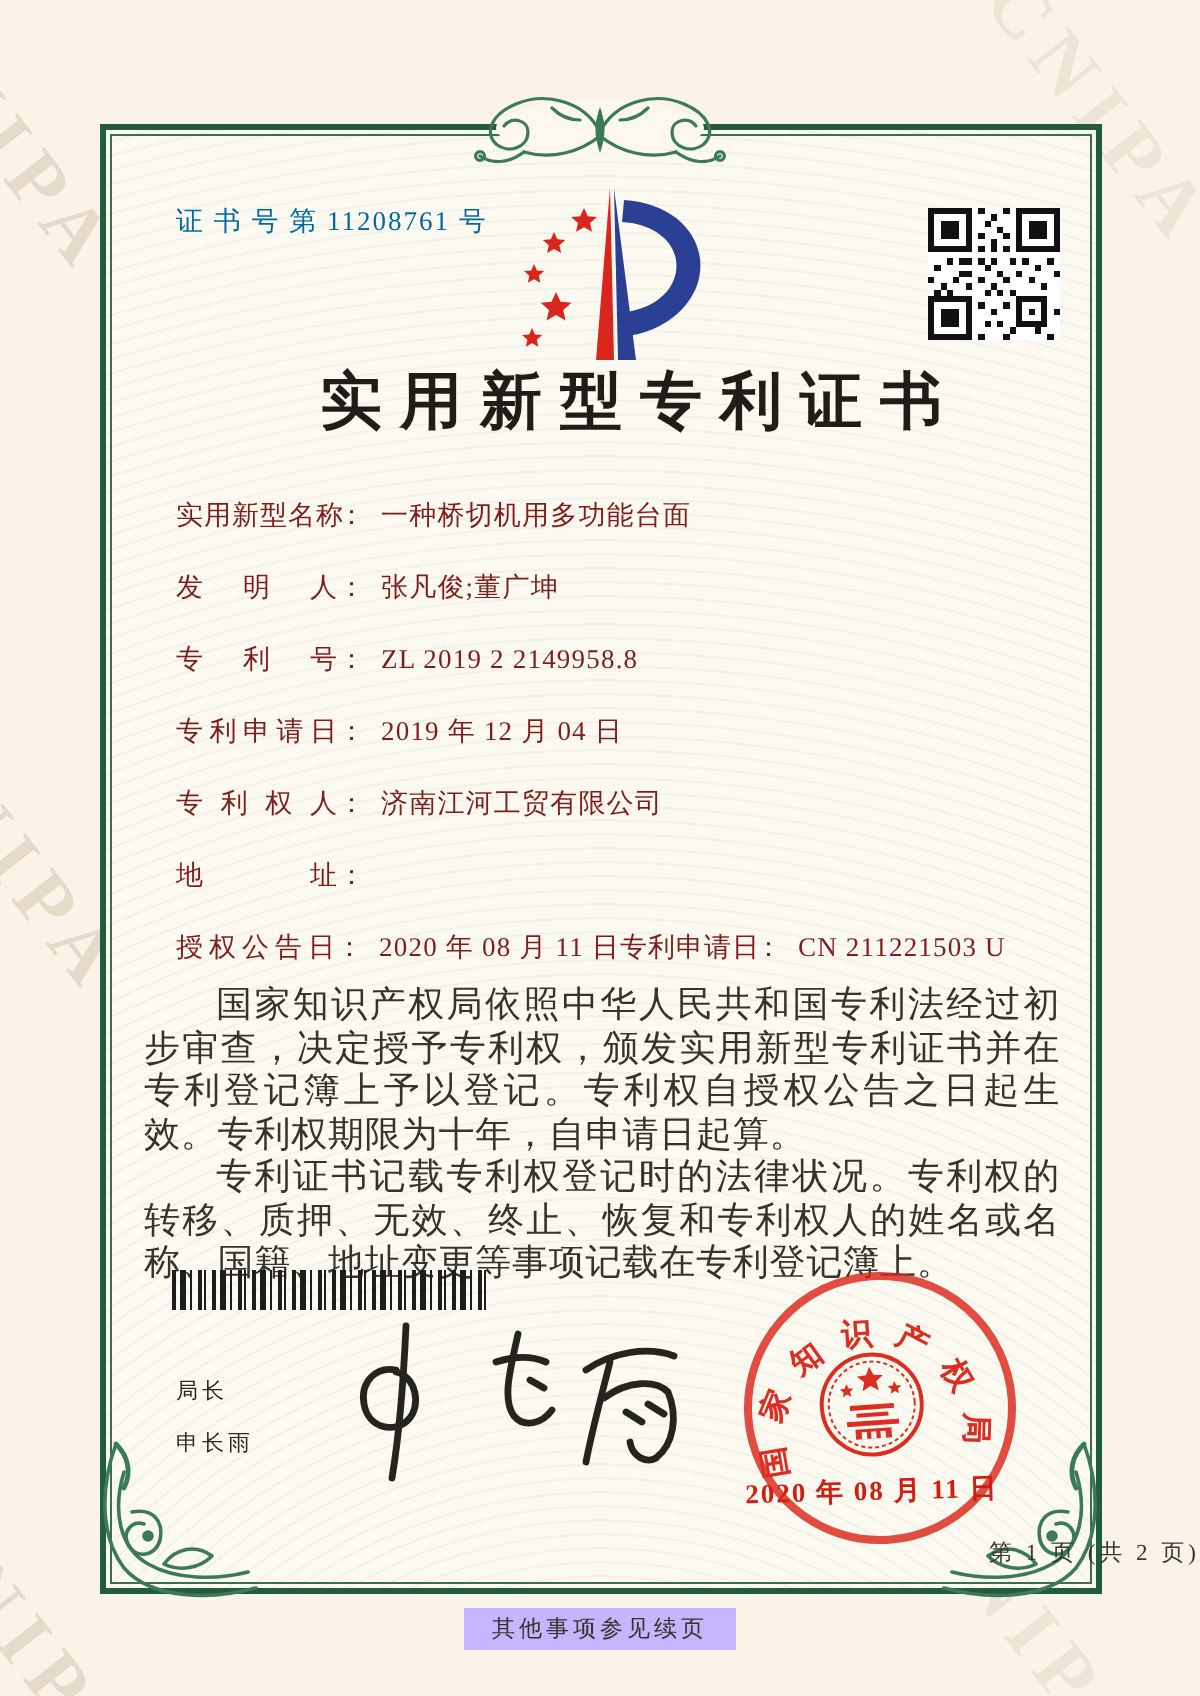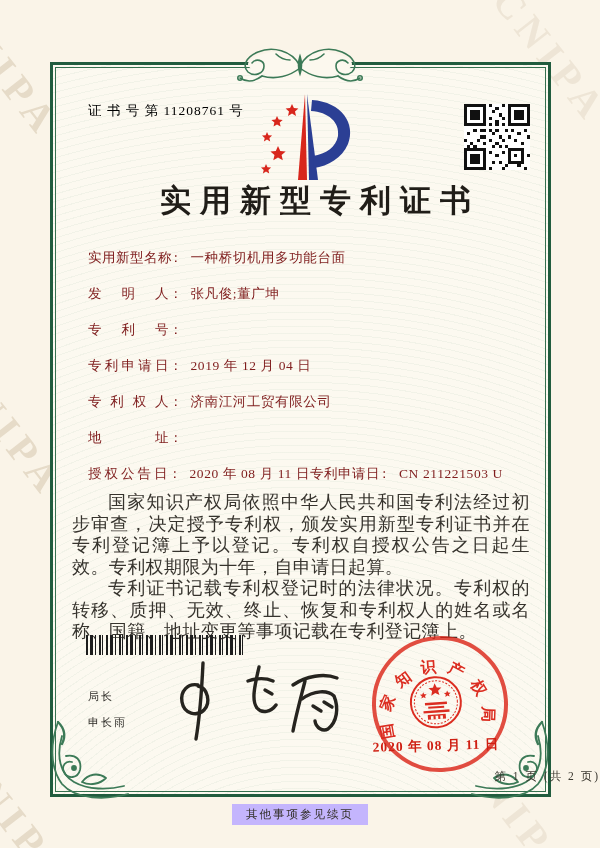--- a/index.html
+++ b/index.html
@@ -23,21 +23,21 @@
     position:absolute;left:50px;top:62px;right:49px;bottom:51px;
     border:3px solid #215c3e;
     background:#fcf9f0;
     background-image:repeating-radial-gradient(circle at 50% 130%, rgba(150,185,160,0.10) 0 1px, transparent 1px 7px);
   }
   .frame::after{
     content:"";position:absolute;inset:2px;border:1px solid #35704f;pointer-events:none;
   }
   .orn{position:absolute;pointer-events:none;}
   
-  .cert-no{position:absolute;left:88px;top:102px;font-size:13.5px;letter-spacing:1px;color:#000000;}
+  .cert-no{position:absolute;left:88px;top:102px;font-size:13.5px;letter-spacing:1px;color:#0369a1;}
   .logo{position:absolute;left:248px;top:90px;}
   .qr{position:absolute;left:464px;top:104px;}
   .title{
     position:absolute;left:0;right:0;top:180px;text-align:center;
     font-size:31px;font-weight:bold;letter-spacing:9px;color:#201d18;padding-left:40px;
   }
   
   .fields{position:absolute;left:88px;top:240px;right:60px;font-size:13.5px;color:#7f1d1d;}
   .frow{height:36px;display:flex;align-items:center;white-space:nowrap;}
   .flabel{
@@ -191,20 +191,21 @@
         <span class="fval">一种桥切机用多功能台面</span>
     </div>
     <div class="frow">
       <span class="flabel">发明人</span>
         <span class="fcolon">：</span>
         <span class="fval">张凡俊;董广坤</span>
     </div>
     <div class="frow">
       <span class="flabel">专利号</span>
         <span class="fcolon">：</span>
+        <span class="fval">ZL 2019 2 2149958.8</span>
     </div>
     <div class="frow">
       <span class="flabel">专利申请日</span>
         <span class="fcolon">：</span>
         <span class="fval">2019 年 12 月 04 日</span>
     </div>
     <div class="frow">
       <span class="flabel">专利权人</span>
         <span class="fcolon">：</span>
         <span class="fval">济南江河工贸有限公司</span>

